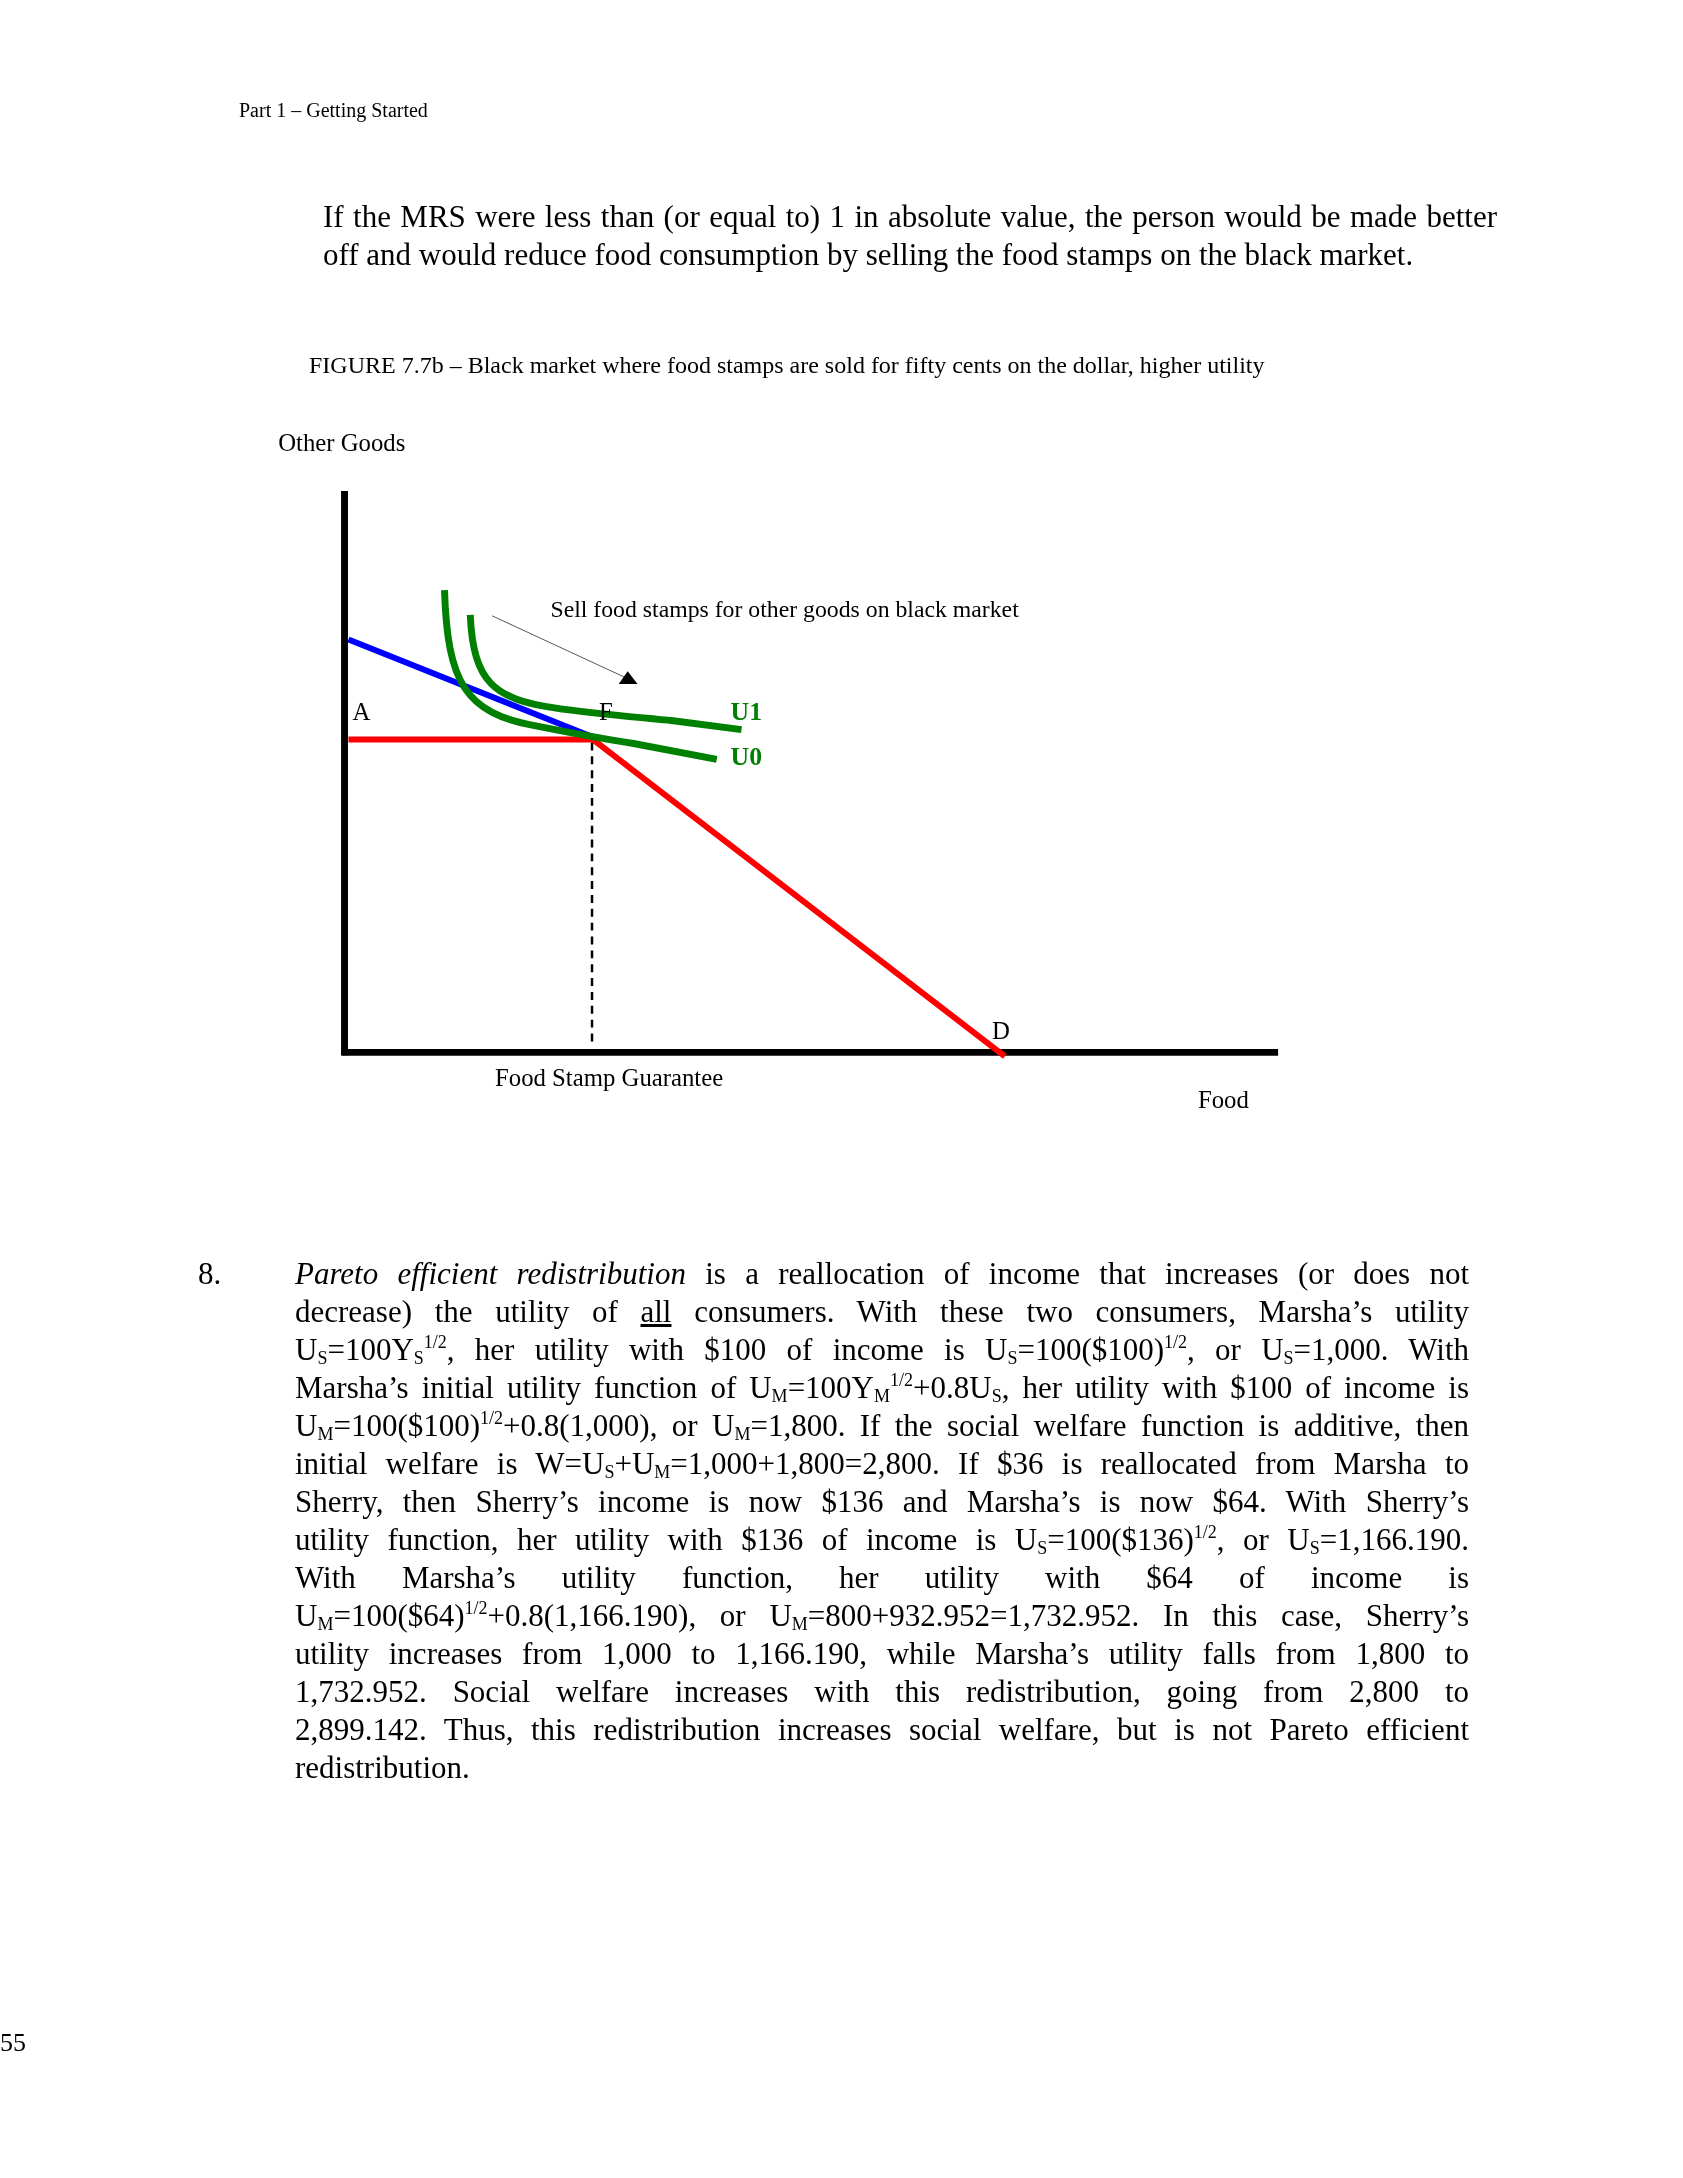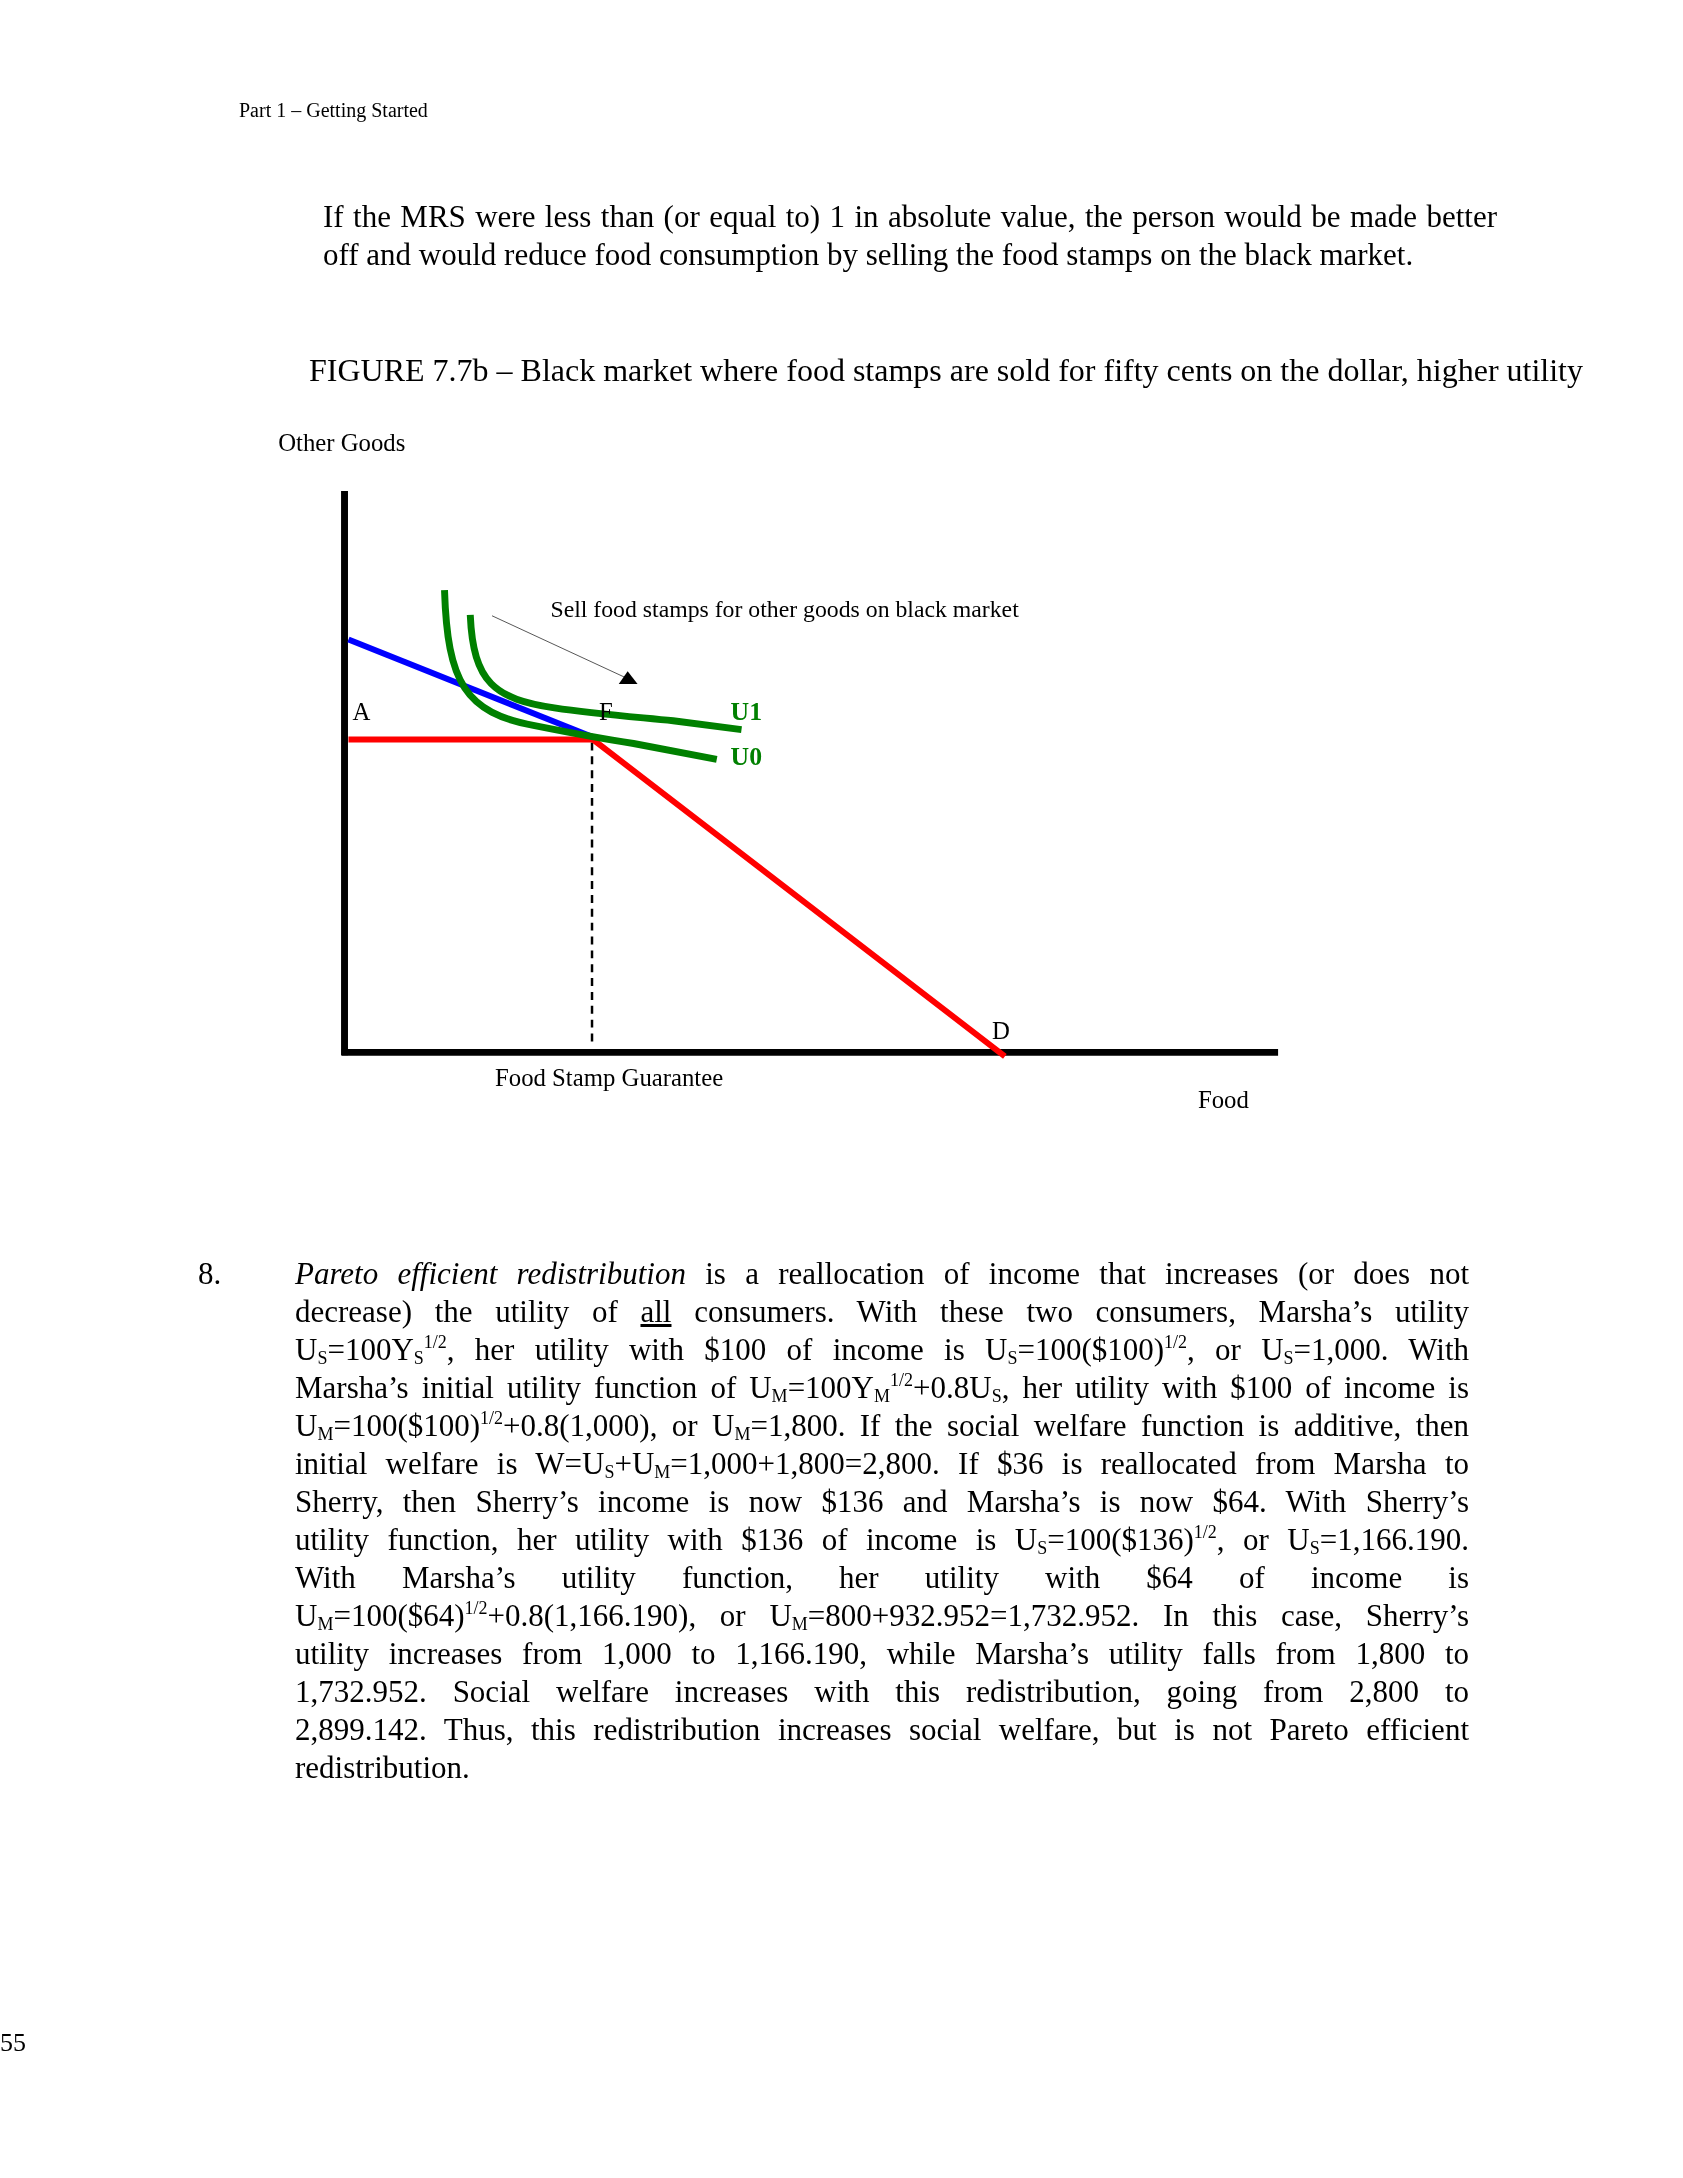--- a/index.html
+++ b/index.html
@@ -2,21 +2,21 @@
 <html><head>
 <meta charset="utf-8">
 <style>
   html, body { margin: 0; padding: 0; background: #ffffff; }
   body { width: 1683px; height: 2178px; position: relative; overflow: hidden;
          font-family: "Liberation Serif", "DejaVu Serif", serif; color: #000; }
   .running-head { position: absolute; left: 198px; top: 99px; font-size: 20px; margin-left: 41px; }
   .para { position: absolute; left: 295px; width: 1174px; font-size: 31px; line-height: 38px;
           text-align: justify; margin-left: 28px; }
   .p1 { top: 198px; }
-  .caption { position: absolute; left: 309px; top: 352px; font-size: 32px; white-space: nowrap; }
+  .caption { position: absolute; left: 309px; top: 352px; font-size: 24px; white-space: nowrap; }
   .fig { position: absolute; left: 0; top: 0; width: 1683px; height: 1188px; pointer-events: none; }
   .fig text { font-family: "Liberation Serif", "DejaVu Serif", serif; }
   .item { position: absolute; top: 1255px; left: 198px; width: 1271px; font-size: 31px; line-height: 38px; }
   .item-num { position: absolute; left: 0; top: 0; }
   .item-body { position: absolute; left: 97px; width: 1174px; text-align: justify; }
   .item-body .line { display: block; text-align: justify; text-align-last: justify; height: 38px; white-space: nowrap; }
   .item-body .line.last { text-align-last: left; }
   sub, sup { font-size: 18px; line-height: 0; }
   sup { vertical-align: 12px; }
   sub { vertical-align: -4px; }

